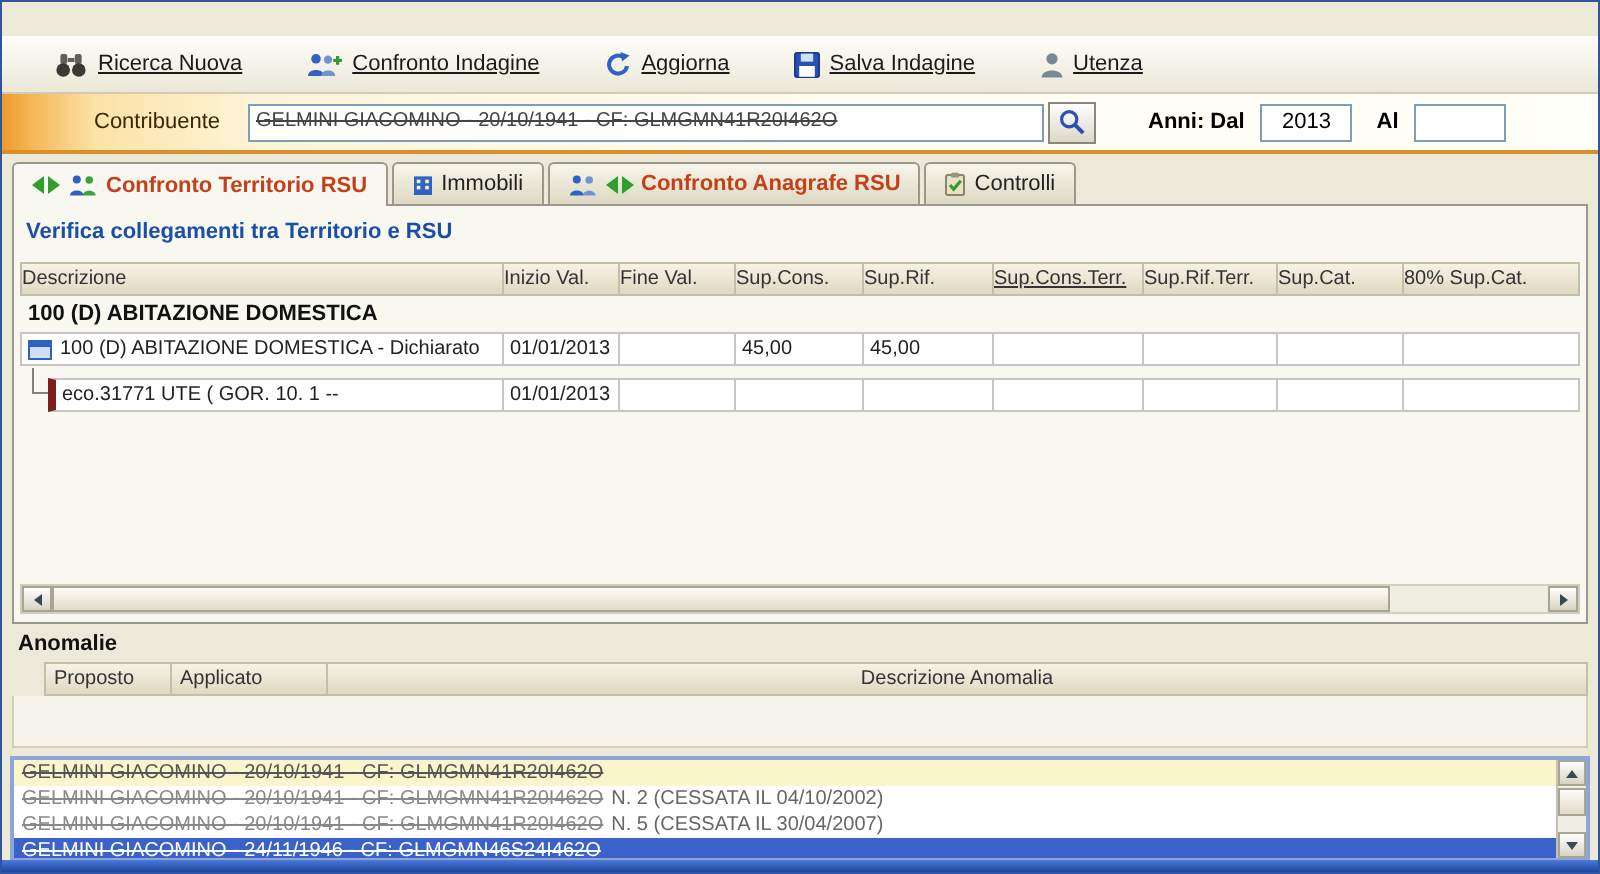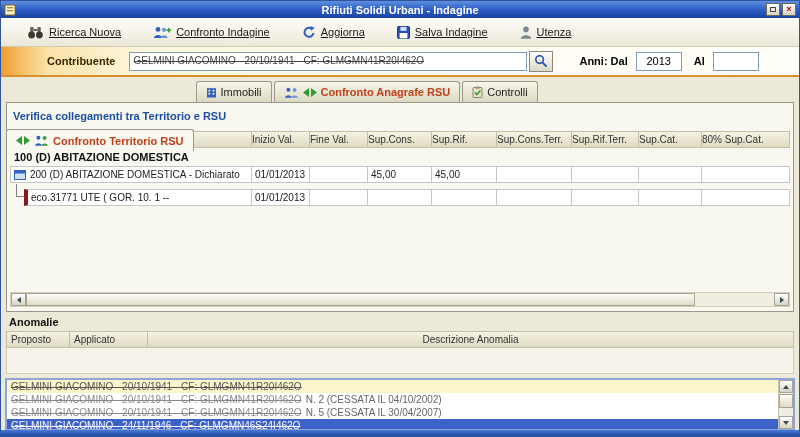--- a/index.html
+++ b/index.html
@@ -24,50 +24,50 @@
   .toolbar { position: absolute; top: 17px; left: 0; right: 0; height: 29px;
     background: linear-gradient(#fefdf8, #ebe8d8); border-bottom: 1px solid #cfcbb6;
     display: flex; align-items: center; padding-left: 26px; gap: 32px; }
   .tool-btn { display: flex; align-items: center; gap: 5px; cursor: pointer; }
   .tool-btn .lbl { text-decoration: underline; color: #1a1a1a; }
 
   
   .contrib { position: absolute; top: 46px; left: 0; right: 0; height: 30px; display: flex; align-items: center;
     background: linear-gradient(to right, #ef9a2c 0px, #f5b85a 16px, #fbe2a6 46px, #fdf5da 130px, #fffdf2 430px, #fffef8 100%);
     border-bottom: 2px solid #d98f2a; }
-  .contrib-label { font-weight: bold; color: #3a2600; margin-left: 46px; }
+  .contrib-label { font-weight: normal; color: #3a2600; margin-left: 46px; }
   .contrib-input { margin-left: 14px; width: 398px; height: 19px; background: #fff; border: 1px solid #7f9db9;
     padding: 2px 3px; font-size: 10px; color: #444; overflow: hidden; white-space: nowrap; }
   .redacted { text-decoration: line-through; }
   .search-btn { margin-left: 2px; width: 24px; height: 21px; background: linear-gradient(#fefefe, #dcd8c8);
     border: 1px solid #8a8878; display: flex; align-items: center; justify-content: center; cursor: pointer; }
   .anni-label { font-weight: bold; margin-left: 26px; }
   .year-input { margin-left: 8px; width: 46px; height: 19px; background: #fff; border: 1px solid #7f9db9;
     text-align: center; padding-top: 2px; font-size: 11px; }
   .al-label { font-weight: bold; margin-left: 12px; }
 
   
   .tabs { position: absolute; top: 80px; left: 5px; height: 22px; display: flex; gap: 2px; z-index: 2; }
   .tab { display: flex; align-items: center; gap: 4px; padding: 0 9px; height: 21px;
     border: 1px solid #9a988a; border-bottom: none; border-radius: 3px 3px 0 0;
     background: linear-gradient(#f8f6ea, #dcd8c2); font-size: 11px; color: #222; cursor: pointer; }
-  .tab.active { background: #f8f7f0; height: 22px; margin-top: 48px; }
+  .tab.active { background: #f8f7f0; height: 22px; }
   .tab .red-lbl { color: #c2401a; font-weight: bold; }
 
   
   .panel { position: absolute; top: 101px; left: 5px; right: 5px; height: 210px; background: #f8f7f0; border: 1px solid #9a988a; z-index: 1; }
   .section-title { position: absolute; top: 7px; left: 6px; color: #1b4fa5; font-weight: bold; }
 
   .grid { position: absolute; top: 28px; left: 3px; right: 3px; }
   .grid-header { display: flex; }
   .hc { background: linear-gradient(#f6f3e4, #ded9c2); border: 1px solid #c3bfa6; border-left: none;
     font-size: 10px; padding: 2px 0; color: #333; height: 17px; overflow: hidden; white-space: nowrap; }
   .grid-header .hc:first-child { border-left: 1px solid #c3bfa6; }
   .c0 { width: 242px; } .c1 { width: 58px; } .c2 { width: 58px; } .c3 { width: 64px; } .c4 { width: 65px; }
-  .c5 { width: 75px; } .c6 { width: 67px; } .c7 { width: 63px; } .c8 { flex: 1; }
+  .c5 { width: 75px; text-decoration: underline; } .c6 { width: 67px; } .c7 { width: 63px; } .c8 { flex: 1; }
 
   .group-row { height: 18px; font-weight: bold; padding: 3px 0 0 4px; font-size: 11px; color: #111; }
 
   .drow { display: flex; }
   .dc { background: #fff; border-top: 1px solid #c6c6c6; border-right: 1px solid #c6c6c6; border-bottom: 1px solid #c6c6c6;
     height: 17px; font-size: 10px; padding: 2px 3px; overflow: hidden; white-space: nowrap; color: #222; }
   .drow .dc:first-child { border-left: 1px solid #c6c6c6; }
   .num { text-align: left; }
   .desc-cell { display: flex; align-items: center; gap: 4px; }
 
@@ -84,21 +84,21 @@
   .hspacer { flex: 1; }
 
   .tri-left  { width: 0; height: 0; border-top: 3px solid transparent; border-bottom: 3px solid transparent; border-right: 4px solid #3a4a52; }
   .tri-right { width: 0; height: 0; border-top: 3px solid transparent; border-bottom: 3px solid transparent; border-left: 4px solid #3a4a52; }
   .tri-up    { width: 0; height: 0; border-left: 3px solid transparent; border-right: 3px solid transparent; border-bottom: 4px solid #3a4a52; }
   .tri-down  { width: 0; height: 0; border-left: 3px solid transparent; border-right: 3px solid transparent; border-top: 4px solid #3a4a52; }
 
   
   .anomalie-title { position: absolute; top: 315px; left: 8px; font-weight: bold; color: #111; }
   .agrid { position: absolute; top: 330px; left: 5px; right: 5px; }
-  .agrid-header { display: flex; }
+  .agrid-header { display: flex; margin-left: 16px; }
   .ac { background: linear-gradient(#f6f3e4, #ded9c2); border: 1px solid #c3bfa6; border-left: none;
     font-size: 10px; padding: 2px 4px; color: #333; height: 17px; overflow: hidden; white-space: nowrap; }
   .agrid-header .ac:first-child { border-left: 1px solid #c3bfa6; }
   .a0 { width: 64px; } .a1 { width: 78px; } .a2 { flex: 1; text-align: center; }
   .abody { height: 26px; background: #f6f4ea; border: 1px solid #d2ceba; border-top: none; }
 
   
   .bottomlist { position: absolute; top: 377px; left: 4px; right: 4px; height: 53px; background: #fff;
     border: 2px solid #8fa5d8; overflow: hidden; }
   .list-rows { position: absolute; top: 0; left: 0; right: 15px; bottom: 0; overflow: hidden; }
@@ -116,32 +116,20 @@
   .vthumb { height: 14px; margin-top: 1px; background: linear-gradient(#fdfcf6, #dfdbc8); border: 1px solid #a8a494; cursor: pointer; }
 
   .bottomframe { position: absolute; bottom: 0; left: 0; right: 0; height: 6px;
     background: linear-gradient(#4a7ad8, #1e44a0); }
 </style>
 </head>
 <body>
 
 <div class="window">
 
-  <div class="titlebar">
-    <svg class="title-icon" viewBox="0 0 12 12">
-      <rect x="1" y="1" width="10" height="10" fill="#fdf6d8" stroke="#8a6a1a"></rect>
-      <rect x="3" y="3" width="6" height="1.4" fill="#b09030"></rect>
-      <rect x="3" y="6" width="6" height="1.4" fill="#b09030"></rect>
-    </svg>
-    <div class="title-text">Rifiuti Solidi Urbani - Indagine</div>
-    <div class="title-btns">
-      <div class="tb-btn"><span class="restore-glyph"></span></div>
-      <div class="tb-btn close">×</div>
-    </div>
-  </div>
 
   <div class="toolbar">
     <div class="tool-btn">
       <svg width="17" height="13" viewBox="0 0 17 13">
         <rect x="3.2" y="1" width="3.4" height="5" rx="1" fill="#60605a"></rect>
         <rect x="10.4" y="1" width="3.4" height="5" rx="1" fill="#60605a"></rect>
         <rect x="6.8" y="3" width="3.4" height="2" fill="#60605a"></rect>
         <circle cx="4.6" cy="9" r="3.4" fill="#3a3a34"></circle>
         <circle cx="12.4" cy="9" r="3.4" fill="#3a3a34"></circle>
       </svg>
@@ -263,21 +251,21 @@
       </div>
 
       <div class="group-row">100 (D) ABITAZIONE DOMESTICA</div>
 
       <div class="drow">
         <div class="dc c0 desc-cell">
           <svg width="12" height="10" viewBox="0 0 12 10">
             <rect x="0.5" y="0.5" width="11" height="9" fill="#cfe0f8" stroke="#2f62c4"></rect>
             <rect x="0.5" y="0.5" width="11" height="3" fill="#2f62c4"></rect>
           </svg>
-          <span>200 (D) ABITAZIONE DOMESTICA - Dichiarato</span>
+          <span>100 (D) ABITAZIONE DOMESTICA - Dichiarato</span>
         </div>
         <div class="dc c1">01/01/2013</div>
         <div class="dc c2"></div>
         <div class="dc c3 num">45,00</div>
         <div class="dc c4 num">45,00</div>
         <div class="dc c5"></div>
         <div class="dc c6"></div>
         <div class="dc c7"></div>
         <div class="dc c8"></div>
       </div>

